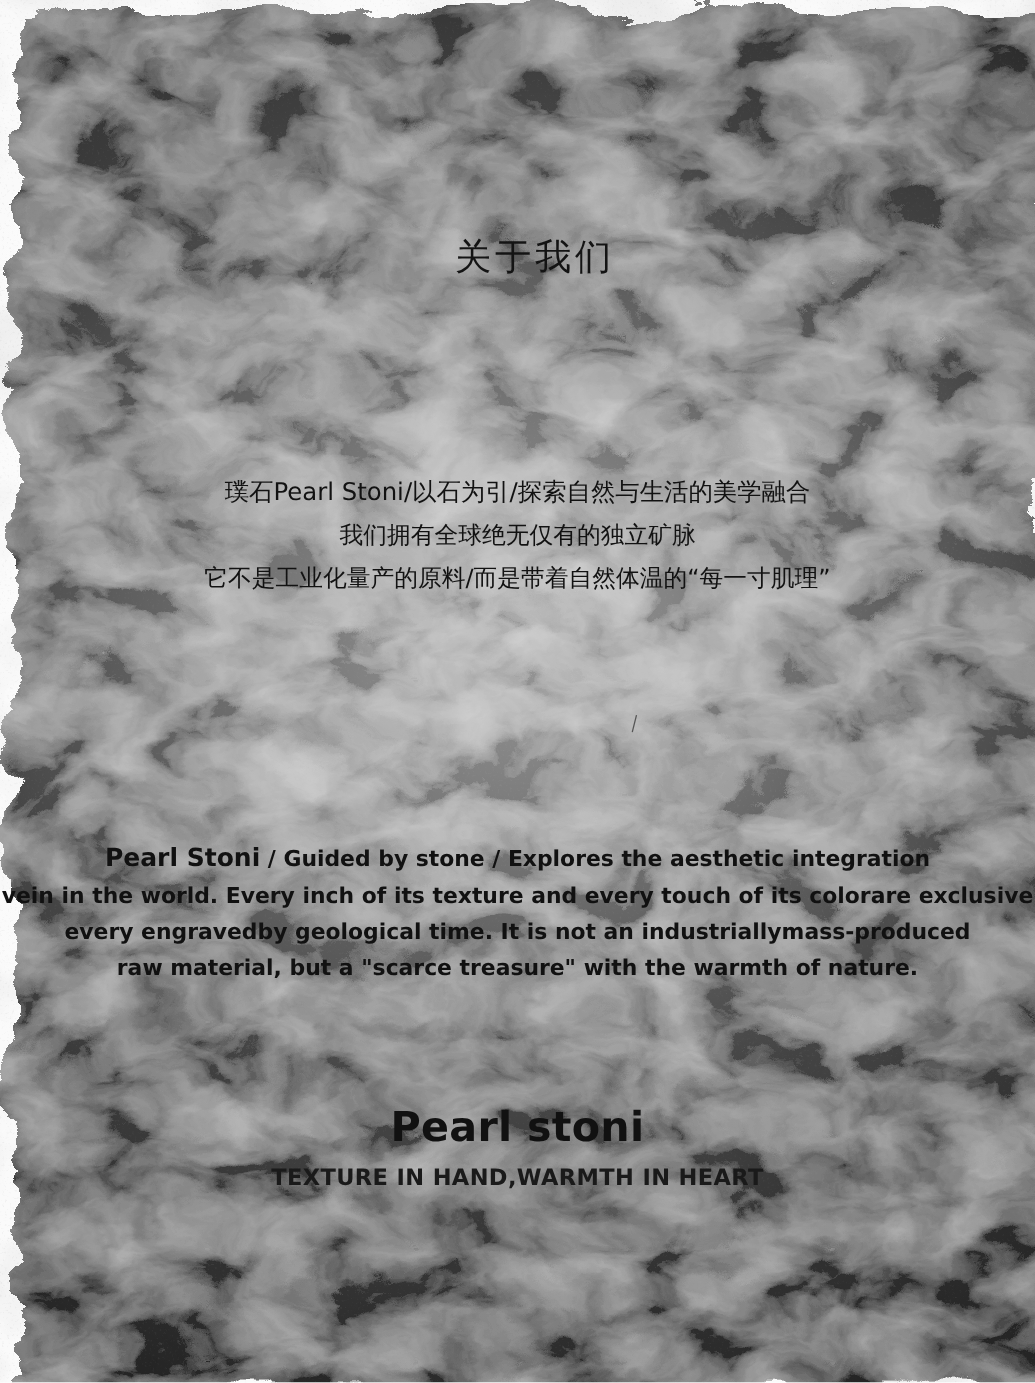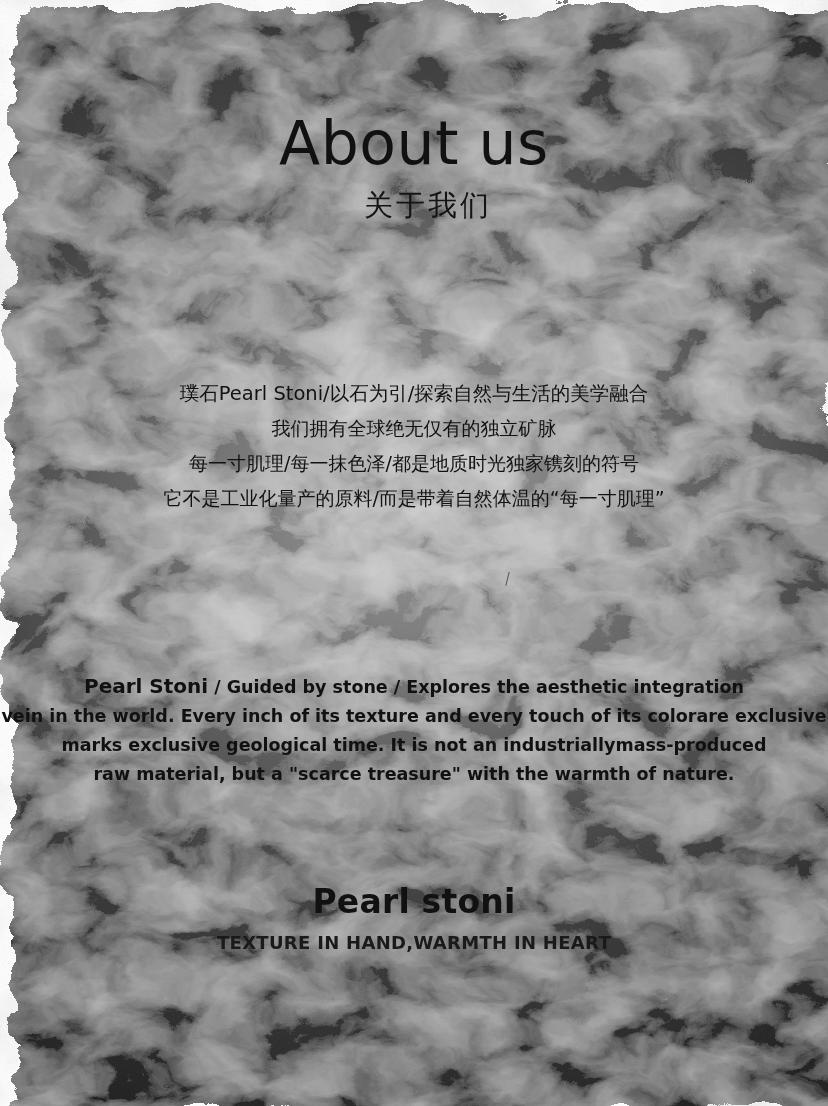--- a/index.html
+++ b/index.html
@@ -161,36 +161,34 @@
         <rect width="828" height="1106" fill="none"></rect>
         <rect width="828" height="1106" filter="url(#marble)" opacity="0.95"></rect>
       </g>
       <rect width="828" height="1106" filter="url(#speck)" opacity="0.5"></rect>
     </svg>
   </div>
   <div class="vignette"></div>
 
   <div class="content">
 
-    <div class="block title-en">About us</div>
     <div class="block title-cn">关于我们</div>
 
     <div class="block cn-body">
       <span class="ln first">璞石Pearl Stoni/以石为引/探索自然与生活的美学融合</span>
       <span class="ln">我们拥有全球绝无仅有的独立矿脉</span>
-      <span class="ln">每一寸肌理/每一抹色泽/都是地质时光独家镌刻的符号</span>
       <span class="ln">它不是工业化量产的原料/而是带着自然体温的“每一寸肌理”</span>
     </div>
 
     <div class="mark"></div>
 
     <div class="block en-body">
       <span class="ln"><span class="brand">Pearl Stoni</span><span> / Guided by stone / Explores the aesthetic integration</span></span>
       <span class="ln">vein in the world. Every inch of its texture and every touch of its colorare exclusive</span>
-      <span class="ln">marks exclusive geological time. It is not an industriallymass-produced</span>
+      <span class="ln">every engravedby geological time. It is not an industriallymass-produced</span>
       <span class="ln">raw material, but a "scarce treasure" with the warmth of nature.</span>
     </div>
 
     <div class="block sign">Pearl stoni</div>
     <div class="block tagline">TEXTURE IN HAND,WARMTH IN HEART</div>
 
   </div>
 </div>
 
 </body></html>

